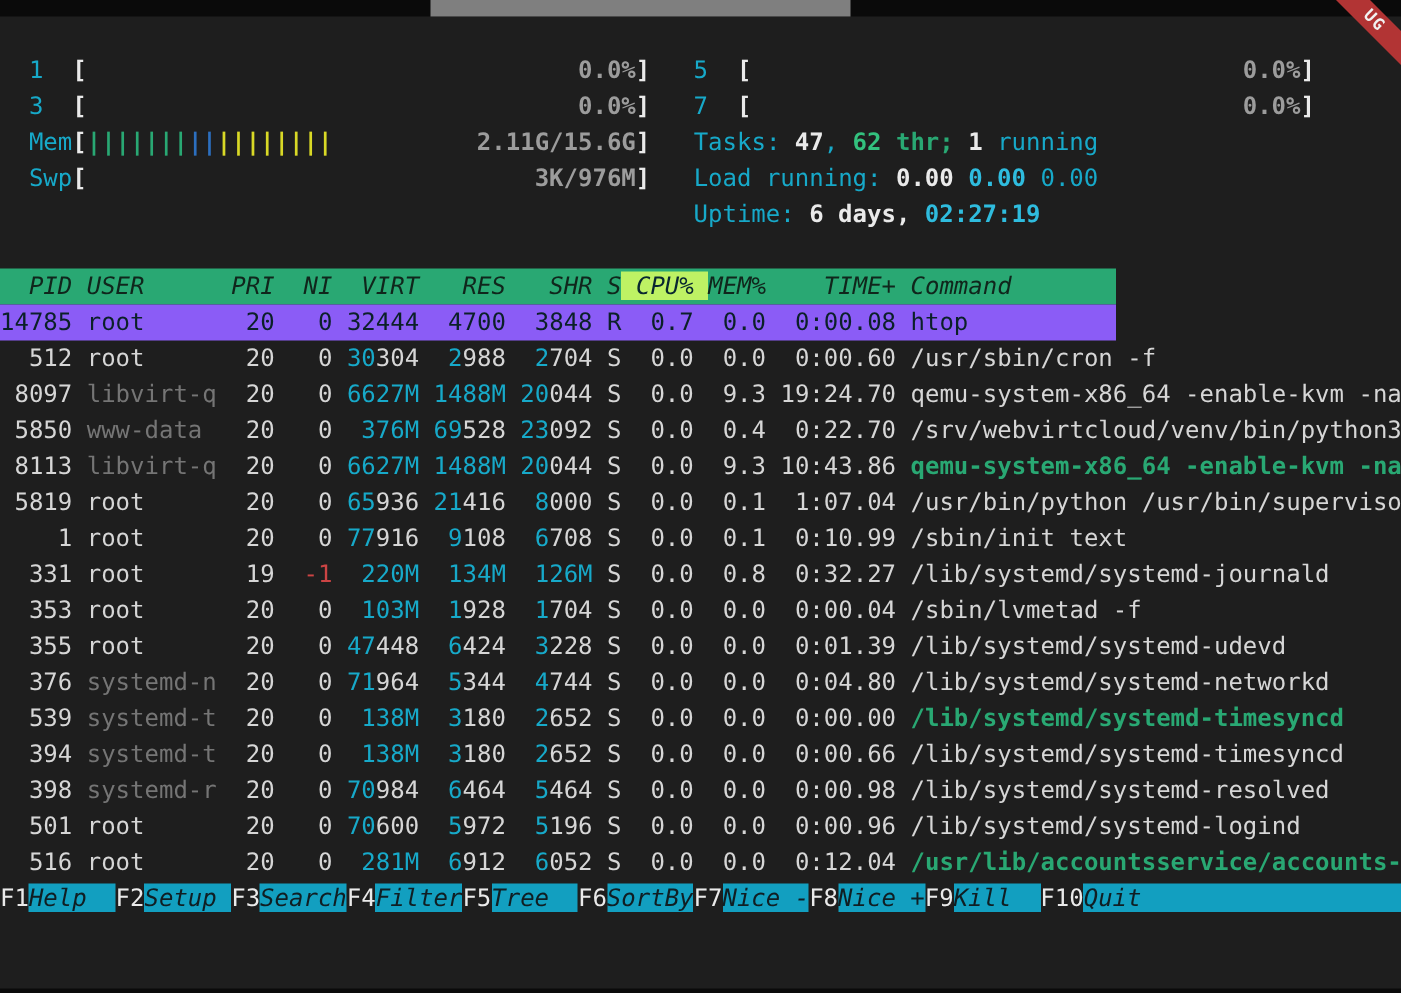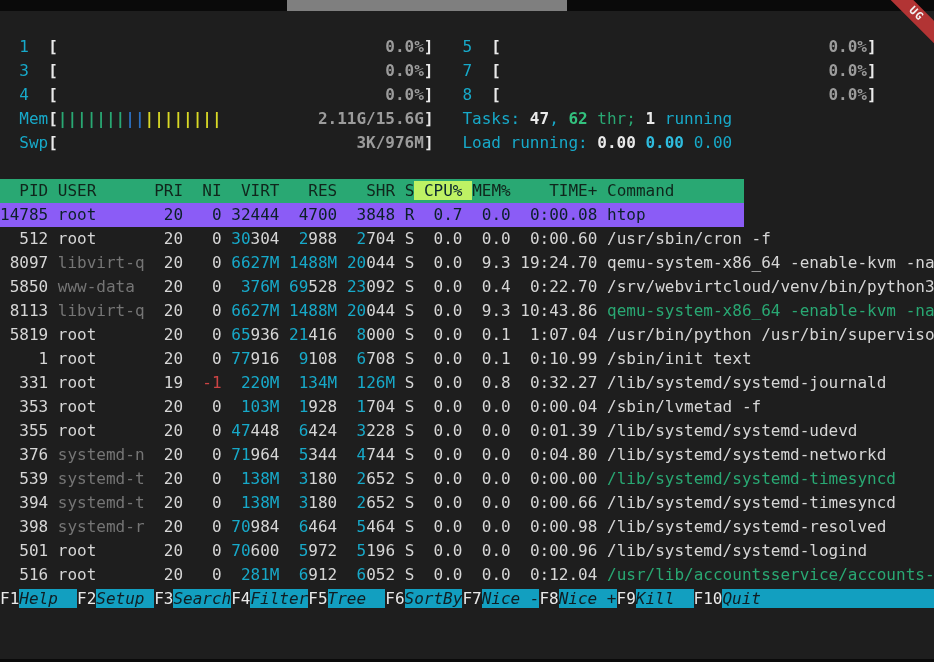--- a/index.html
+++ b/index.html
@@ -14,51 +14,51 @@
   .term{position:absolute;left:0;top:11px;width:744px;font-size:16px;}
   .line{height:24px;line-height:24px;white-space:pre;}
   .line span{display:inline;}
   
   .w  {color:#d6d6d6;}
   .b  {color:#eaeaea;font-weight:bold;}
   .gy {color:#757575;}
   .gyb{color:#9c9c9c;font-weight:bold;}
   .c  {color:#17a9c9;}
   .cb {color:#2fbcde;font-weight:bold;}
-  .g  {color:#29a873;}
+  .g  {color:#29a873;font-weight:bold;}
   .gb {color:#33c17e;font-weight:bold;}
   .r  {color:#cc4444;}
   .bar-g{color:#29a873;font-weight:bold;}
   .bar-b{color:#2c6fbf;font-weight:bold;}
   .bar-y{color:#d9d926;font-weight:bold;}
   
   .line.hdr{background:#29a873;}
-  .line.hdr span{color:#10261c;}
+  .line.hdr span{color:#10261c;font-style:italic;}
   .line.hdr span.hl{background:#bef264;color:#082730;}
   
   .line.sel{background:#8b5cf6;}
   .line.sel span{color:#0b2028;font-weight:normal;}
   
   .fk{color:#eaeaea;}
   .fl{background:#129fc0;color:#101e23;font-style:italic;}
 </style>
 </head>
 <body>
 
 <div class="screen">
   <div class="topbar"></div>
   <div class="tabhandle"></div>
   <div class="ribbon">UG</div>
   <div class="term" id="term">
       <div class="line"></div>
       <div class="line"><span>  </span><span class="c">1</span><span>  </span><span class="b">[</span><span>                                  </span><span class="gyb">0.0%</span><span class="b">]</span><span> </span><span>  </span><span class="c">5</span><span>  </span><span class="b">[</span><span>                                  </span><span class="gyb">0.0%</span><span class="b">]</span></div>
       <div class="line"><span>  </span><span class="c">3</span><span>  </span><span class="b">[</span><span>                                  </span><span class="gyb">0.0%</span><span class="b">]</span><span> </span><span>  </span><span class="c">7</span><span>  </span><span class="b">[</span><span>                                  </span><span class="gyb">0.0%</span><span class="b">]</span></div>
-      <div class="line"><span>  </span><span class="c">4</span><span>  </span><span class="b">[</span><span>                                  </span><span class="gyb">0.0%</span><span class="b">]</span><span> </span><span>  </span><span class="c">8</span><span>  </span><span class="b">[</span><span>                                  </span><span class="gyb">0.0%</span><span class="b">]</span></div>
       <div class="line"><span>  </span><span class="c">Mem</span><span class="b">[</span><span class="bar-g">|||||||</span><span class="bar-b">||</span><span class="bar-y">||||||||</span><span>          </span><span class="gyb">2.11G/15.6G</span><span class="b">]</span><span>   </span><span class="c">Tasks:</span><span> </span><span class="b">47</span><span class="c">, </span><span class="gb">62</span><span> </span><span class="g">thr;</span><span> </span><span class="b">1</span><span> </span><span class="c">running</span></div>
       <div class="line"><span>  </span><span class="c">Swp</span><span class="b">[</span><span>                               </span><span class="gyb">3K/976M</span><span class="b">]</span><span>   </span><span class="c">Load running:</span><span> </span><span class="b">0.00</span><span> </span><span class="cb">0.00</span><span> </span><span class="c">0.00</span></div>
+      <div class="line"><span>                                                </span><span class="c">Uptime:</span><span> </span><span class="b">6 days,</span><span> </span><span class="cb">02:27:19</span></div>
       <div class="line"></div>
       <div class="line hdr"><span>  PID</span><span> </span><span>USER     </span><span> </span><span>PRI</span><span> </span><span> NI</span><span> </span><span> VIRT</span><span> </span><span>  RES</span><span> </span><span>  SHR</span><span> </span><span>S</span><span class="hl"> CPU% </span><span>MEM%</span><span> </span><span>   TIME+</span><span> </span><span>Command</span><span>                           </span></div>
       <div class="line sel"><span class="w">14785</span><span> </span><span class="w">root     </span><span> </span><span class="w"> 20</span><span> </span><span class="w">  0</span><span> </span><span class="w">32444</span><span> </span><span class="w"> 4700</span><span> </span><span class="w"> 3848</span><span> </span><span class="w">R</span><span> </span><span class="w"> 0.7</span><span> </span><span class="w"> 0.0</span><span> </span><span class="w"> 0:00.08</span><span> </span><span class="w">htop</span></div>
       <div class="line"><span class="w">  512</span><span> </span><span class="w">root     </span><span> </span><span class="w"> 20</span><span> </span><span class="w">  0</span><span> </span><span class="c">30</span><span class="w">304</span><span> </span><span class="c"> 2</span><span class="w">988</span><span> </span><span class="c"> 2</span><span class="w">704</span><span> </span><span class="w">S</span><span> </span><span class="w"> 0.0</span><span> </span><span class="w"> 0.0</span><span> </span><span class="w"> 0:00.60</span><span> </span><span class="w">/usr/sbin/cron -f</span></div>
       <div class="line"><span class="w"> 8097</span><span> </span><span class="gy">libvirt-q</span><span> </span><span class="w"> 20</span><span> </span><span class="w">  0</span><span> </span><span class="c">6627M</span><span> </span><span class="c">1488M</span><span> </span><span class="c">20</span><span class="w">044</span><span> </span><span class="w">S</span><span> </span><span class="w"> 0.0</span><span> </span><span class="w"> 9.3</span><span> </span><span class="w">19:24.70</span><span> </span><span class="w">qemu-system-x86_64 -enable-kvm -na</span></div>
       <div class="line"><span class="w"> 5850</span><span> </span><span class="gy">www-data </span><span> </span><span class="w"> 20</span><span> </span><span class="w">  0</span><span> </span><span class="c"> 376M</span><span> </span><span class="c">69</span><span class="w">528</span><span> </span><span class="c">23</span><span class="w">092</span><span> </span><span class="w">S</span><span> </span><span class="w"> 0.0</span><span> </span><span class="w"> 0.4</span><span> </span><span class="w"> 0:22.70</span><span> </span><span class="w">/srv/webvirtcloud/venv/bin/python3</span></div>
       <div class="line"><span class="w"> 8113</span><span> </span><span class="gy">libvirt-q</span><span> </span><span class="w"> 20</span><span> </span><span class="w">  0</span><span> </span><span class="c">6627M</span><span> </span><span class="c">1488M</span><span> </span><span class="c">20</span><span class="w">044</span><span> </span><span class="w">S</span><span> </span><span class="w"> 0.0</span><span> </span><span class="w"> 9.3</span><span> </span><span class="w">10:43.86</span><span> </span><span class="g">qemu-system-x86_64 -enable-kvm -na</span></div>
       <div class="line"><span class="w"> 5819</span><span> </span><span class="w">root     </span><span> </span><span class="w"> 20</span><span> </span><span class="w">  0</span><span> </span><span class="c">65</span><span class="w">936</span><span> </span><span class="c">21</span><span class="w">416</span><span> </span><span class="c"> 8</span><span class="w">000</span><span> </span><span class="w">S</span><span> </span><span class="w"> 0.0</span><span> </span><span class="w"> 0.1</span><span> </span><span class="w"> 1:07.04</span><span> </span><span class="w">/usr/bin/python /usr/bin/superviso</span></div>
       <div class="line"><span class="w">    1</span><span> </span><span class="w">root     </span><span> </span><span class="w"> 20</span><span> </span><span class="w">  0</span><span> </span><span class="c">77</span><span class="w">916</span><span> </span><span class="c"> 9</span><span class="w">108</span><span> </span><span class="c"> 6</span><span class="w">708</span><span> </span><span class="w">S</span><span> </span><span class="w"> 0.0</span><span> </span><span class="w"> 0.1</span><span> </span><span class="w"> 0:10.99</span><span> </span><span class="w">/sbin/init text</span></div>
       <div class="line"><span class="w">  331</span><span> </span><span class="w">root     </span><span> </span><span class="w"> 19</span><span> </span><span class="r"> -1</span><span> </span><span class="c"> 220M</span><span> </span><span class="c"> 134M</span><span> </span><span class="c"> 126M</span><span> </span><span class="w">S</span><span> </span><span class="w"> 0.0</span><span> </span><span class="w"> 0.8</span><span> </span><span class="w"> 0:32.27</span><span> </span><span class="w">/lib/systemd/systemd-journald</span></div>

